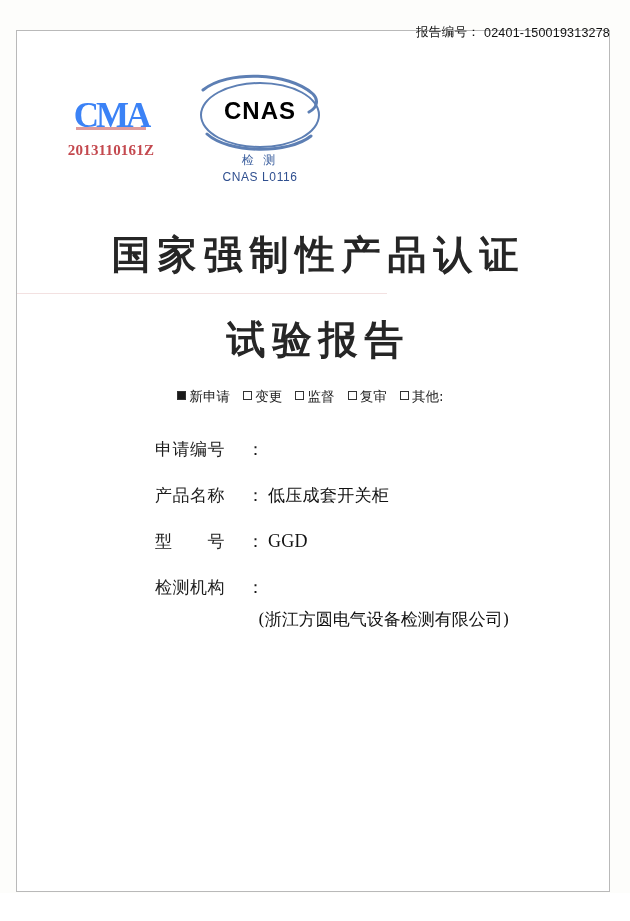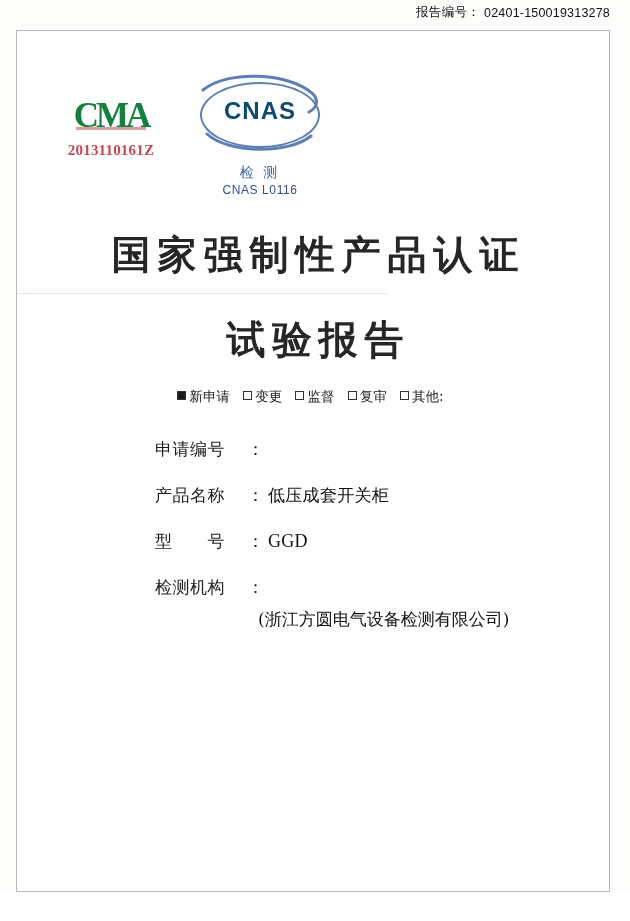--- a/index.html
+++ b/index.html
@@ -33,21 +33,21 @@
     height: 862px;
     border: 1px solid #b9b9b9;
     background: #ffffff;
     box-sizing: border-box;
   }
 
   
   .report-no {
     position: absolute;
     right: 20px;
-    top: 4px;
+    top: 24px;
     display: flex;
     align-items: center;
     gap: 4px;
     font-size: 13px;
     letter-spacing: 0.3px;
     color: #111;
     white-space: nowrap;
   }
   .report-no .label {
     font-family: "DejaVu Sans", sans-serif;
@@ -71,21 +71,21 @@
     position: absolute;
     left: 46px;
     top: 16px;
     width: 130px;
     text-align: center;
   }
   .cma-logo {
     font-family: "Liberation Serif", serif;
     font-size: 35px;
     font-weight: bold;
-    color: #15803d;
+    color: #3b82f6;
     letter-spacing: -3px;
     line-height: 1;
     position: relative;
     display: inline-block;
   }
   .cma-logo .bar {
     position: absolute;
     left: 2px;
     right: 2px;
     bottom: 3px;
@@ -119,34 +119,34 @@
     color: #3f62a0;
   }
   .cnas-ellipse .word {
     position: absolute;
     left: 0; right: 0;
     top: 13px;
     font-family: "Liberation Sans", sans-serif;
     font-size: 24px;
     font-weight: bold;
     letter-spacing: 1px;
-    color: #0c4a6e;
+    color: #000000;
   }
   .cnas-swoosh {
     position: absolute;
     left: -7px;
     top: -8px;
     width: 130px;
     height: 80px;
     pointer-events: none;
   }
   .cnas-sub {
-    margin-top: 12px;
-    font-family: Liberation Serif, serif;
-    font-size: 14px;
+    margin-top: 0;
+    font-family: Liberation Sans, sans-serif;
+    font-size: 12px;
     color: #3f62a0;
     letter-spacing: 3px;
   }
   .cnas-id {
     margin-top: 1px;
     font-family: "Liberation Sans", sans-serif;
     font-size: 12px;
     color: #2f4f8f;
     letter-spacing: 0.6px;
   }

